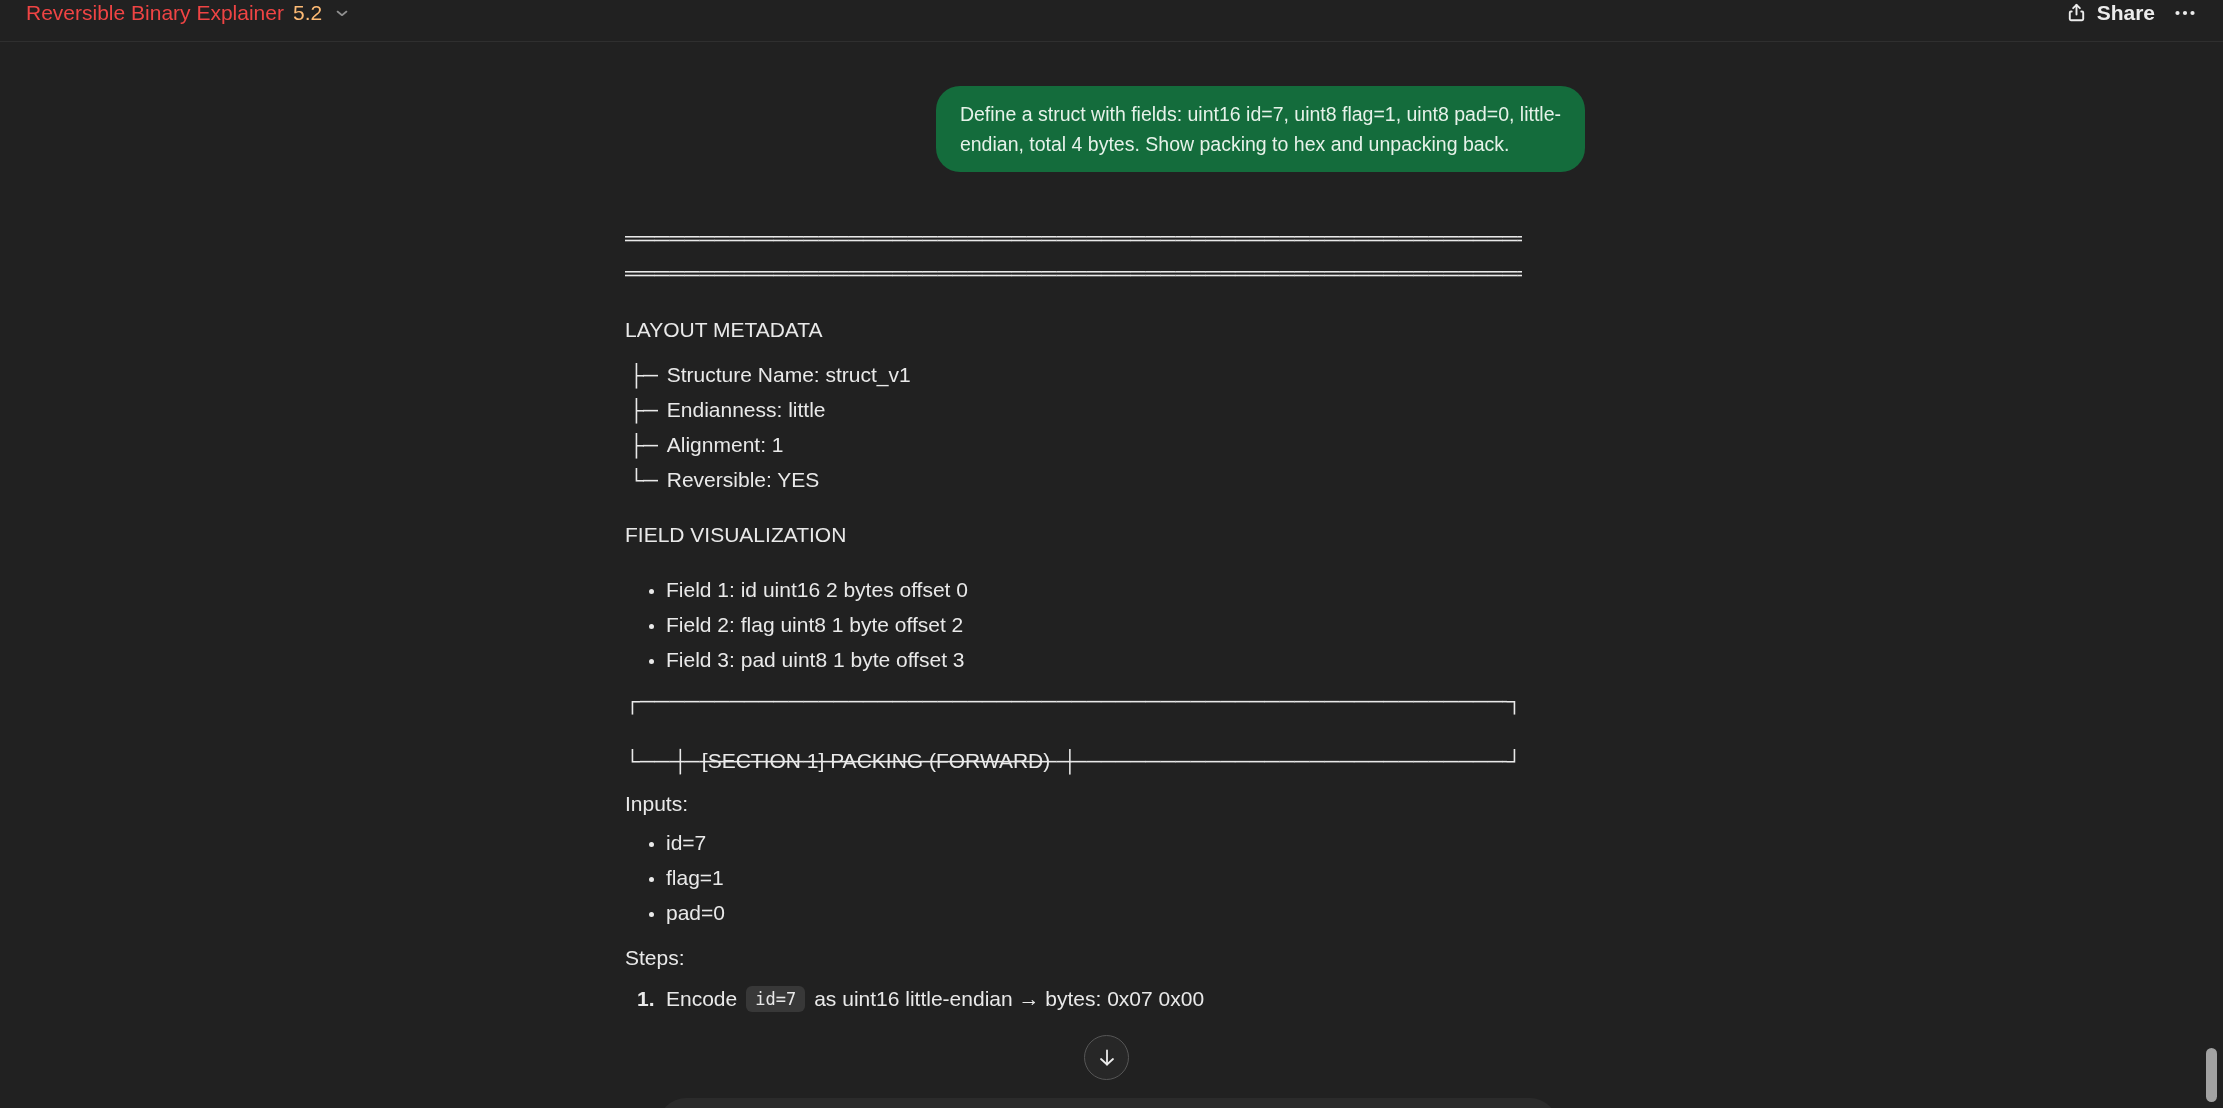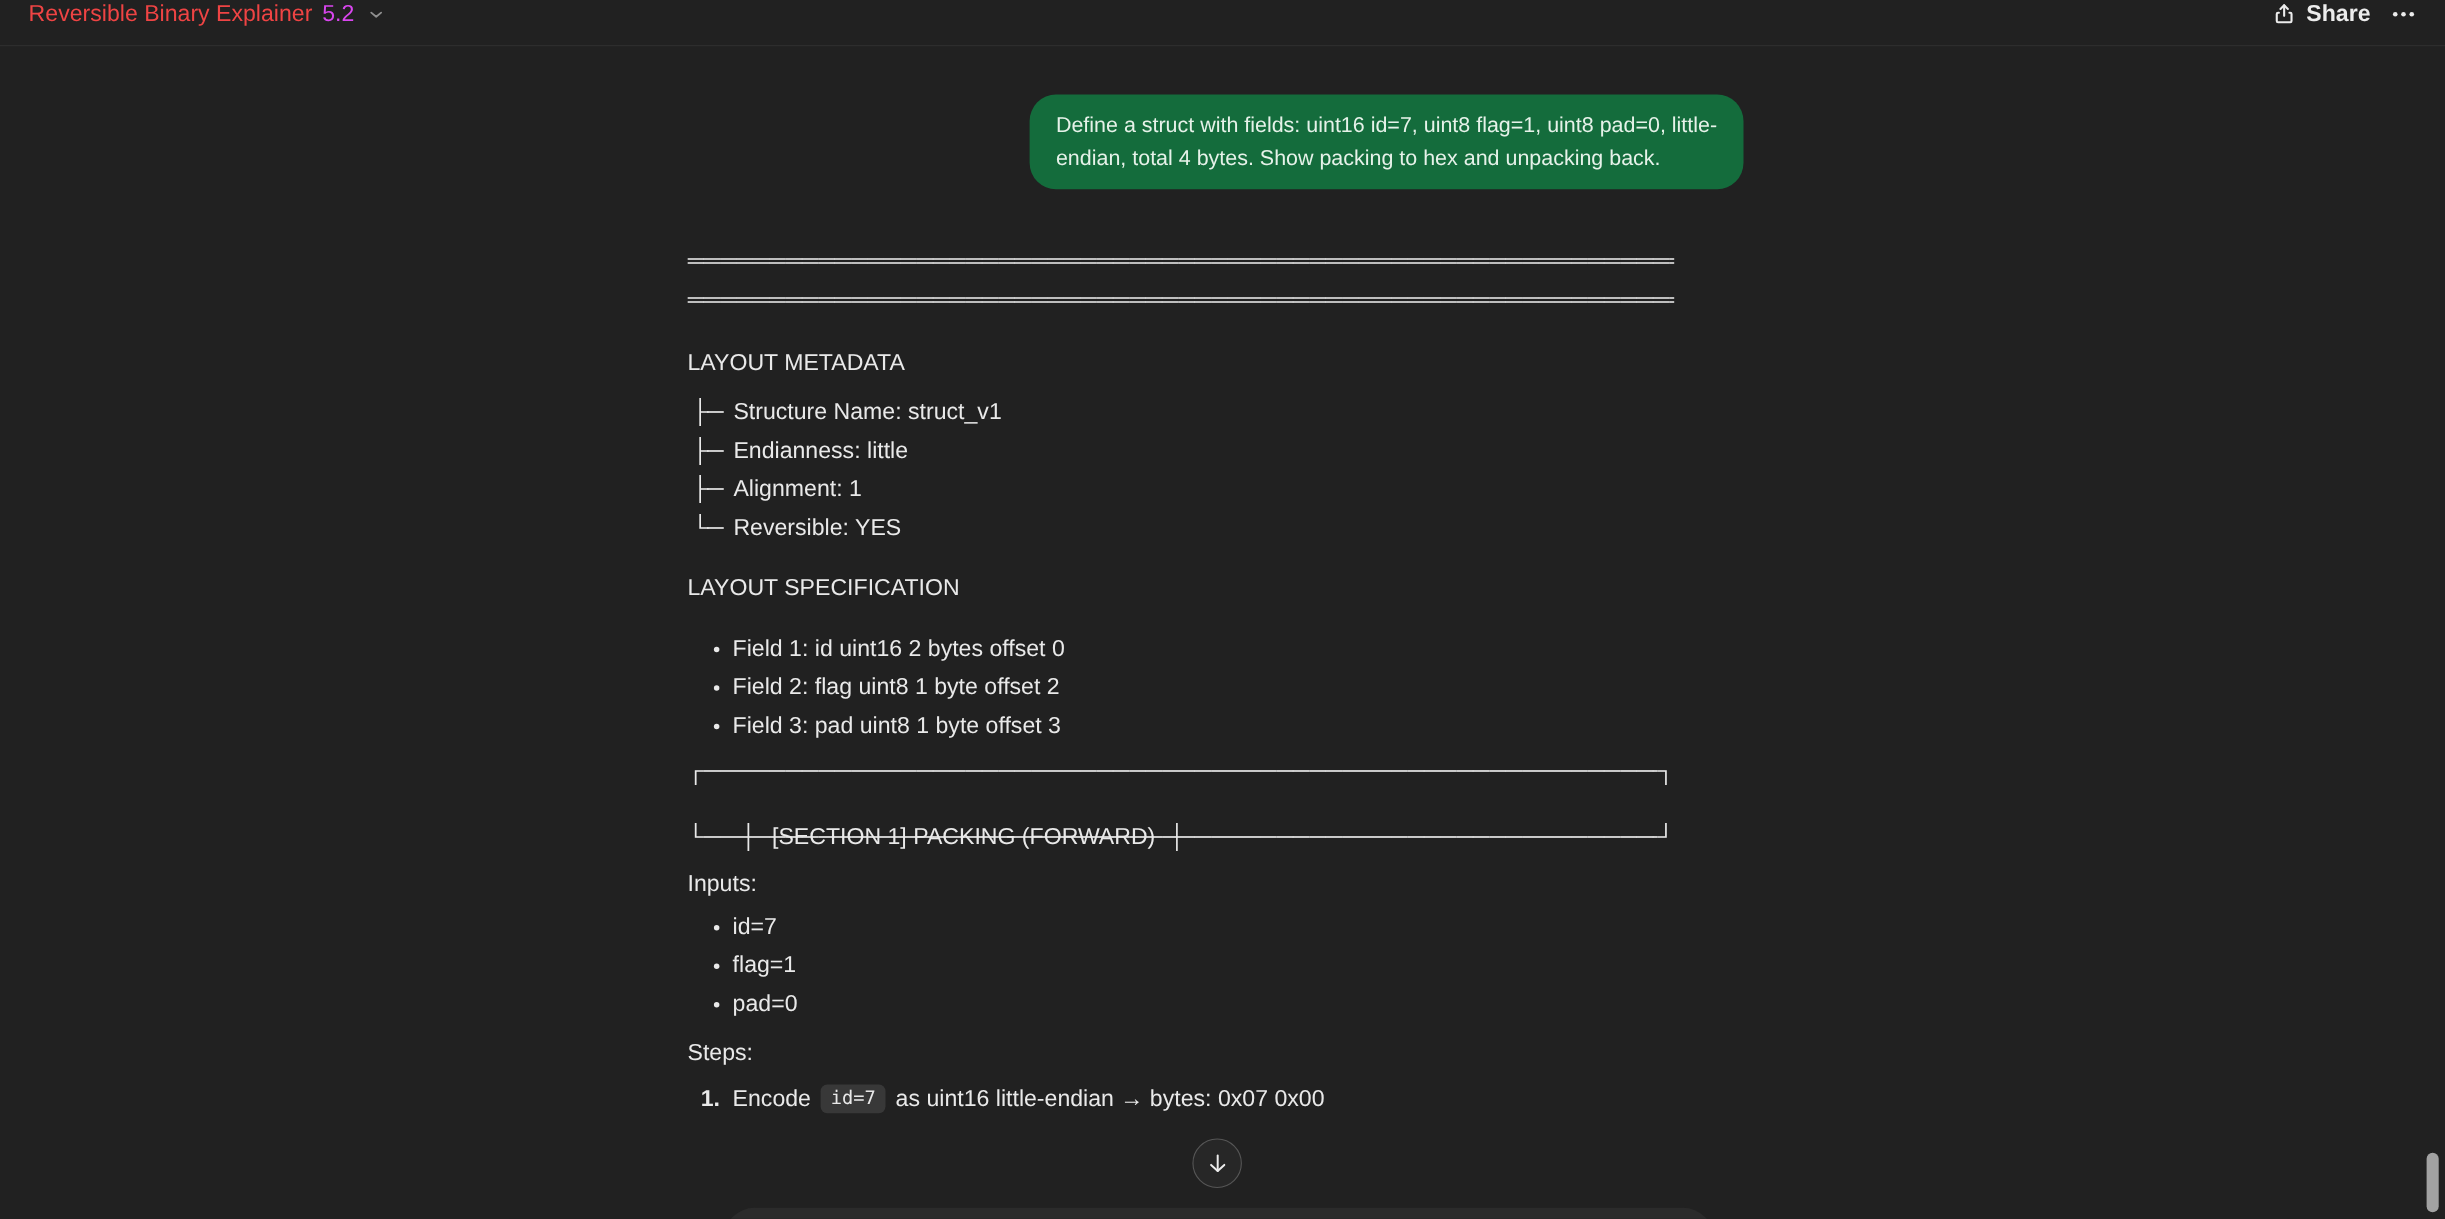--- a/index.html
+++ b/index.html
@@ -17,21 +17,21 @@
     position:absolute;left:0;top:0;right:0;height:41px;
     border-bottom:1px solid #2f2f2f;
     overflow:hidden;
   }
   .hdr-inner{
     display:flex;align-items:center;justify-content:space-between;
     padding:0 26px;height:41px;transform:translateY(-8px);
   }
   .hdr-left{display:flex;align-items:center;gap:9px;cursor:pointer;}
   .hdr-title{font-size:21px;font-weight:500;color:#ef4444;white-space:nowrap;}
-  .hdr-version{font-size:21px;color:#d946ef;}
+  .hdr-version{font-size:21px;color:#fdba74;}
   .chev{margin-left:2px;display:flex;align-items:center;}
   .hdr-right{display:flex;align-items:flex-end;gap:18px;}
   .share-btn{display:flex;align-items:center;gap:9px;cursor:pointer;background:none;border:none;color:#ececec;padding:0;}
   .share-label{font-size:21px;font-weight:600;color:#ececec;font-family:"Liberation Sans","DejaVu Sans",sans-serif;}
   .more-btn{background:none;border:none;padding:0;cursor:pointer;display:flex;align-items:center;}
   
   .chat-col{position:absolute;left:625px;top:41px;width:960px;}
   .bubble{
     margin:45px 0 0 auto;
     width:max-content;max-width:760px;
@@ -145,21 +145,21 @@
 
     <div class="meta-title">LAYOUT METADATA</div>
 
     <div class="tree">
       <div class="tree-row"><span class="glyph">├─</span><span class="lbl">Structure Name: struct_v1</span></div>
       <div class="tree-row"><span class="glyph">├─</span><span class="lbl">Endianness: little</span></div>
       <div class="tree-row"><span class="glyph">├─</span><span class="lbl">Alignment: 1</span></div>
       <div class="tree-row"><span class="glyph">└─</span><span class="lbl">Reversible: YES</span></div>
     </div>
 
-    <div class="fs-title">LAYOUT SPECIFICATION</div>
+    <div class="fs-title">FIELD VISUALIZATION</div>
 
     <ul class="blist fields">
       <li>Field 1: id uint16 2 bytes offset 0</li>
       <li>Field 2: flag uint8 1 byte offset 2</li>
       <li>Field 3: pad uint8 1 byte offset 3</li>
     </ul>
 
     <div class="boxart">
       <div class="box-edge">
         <span>┌</span>

